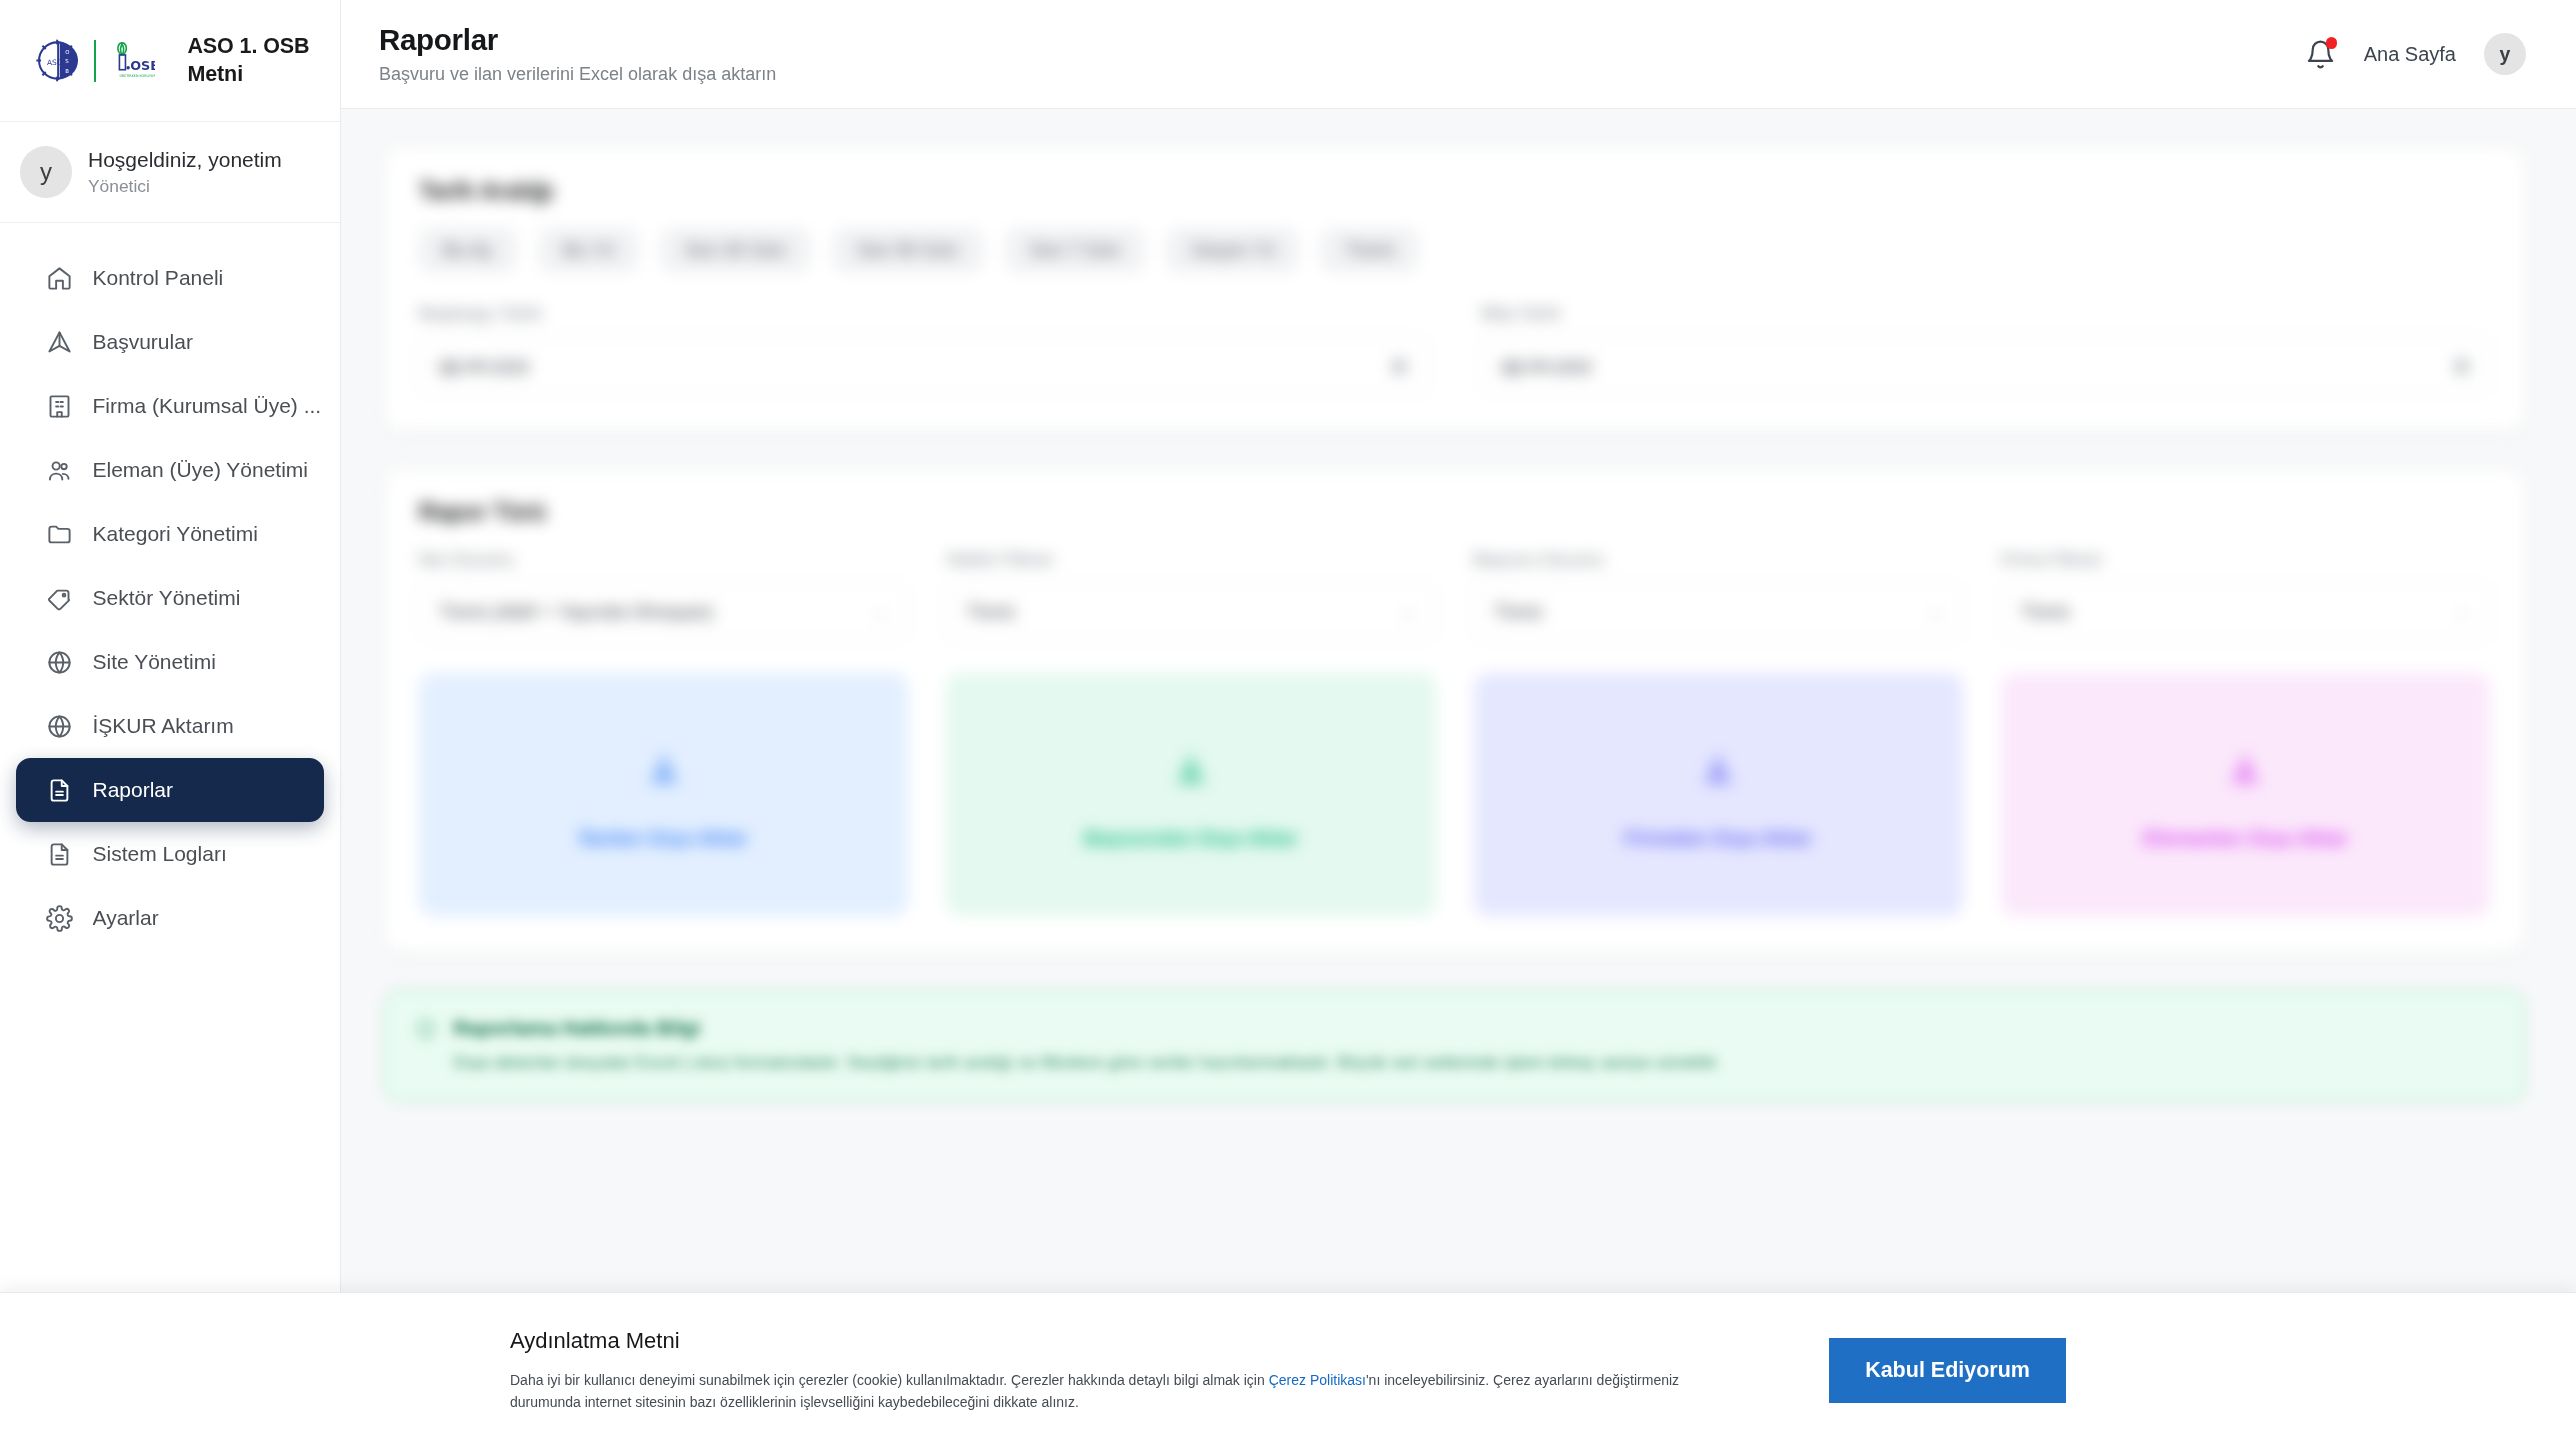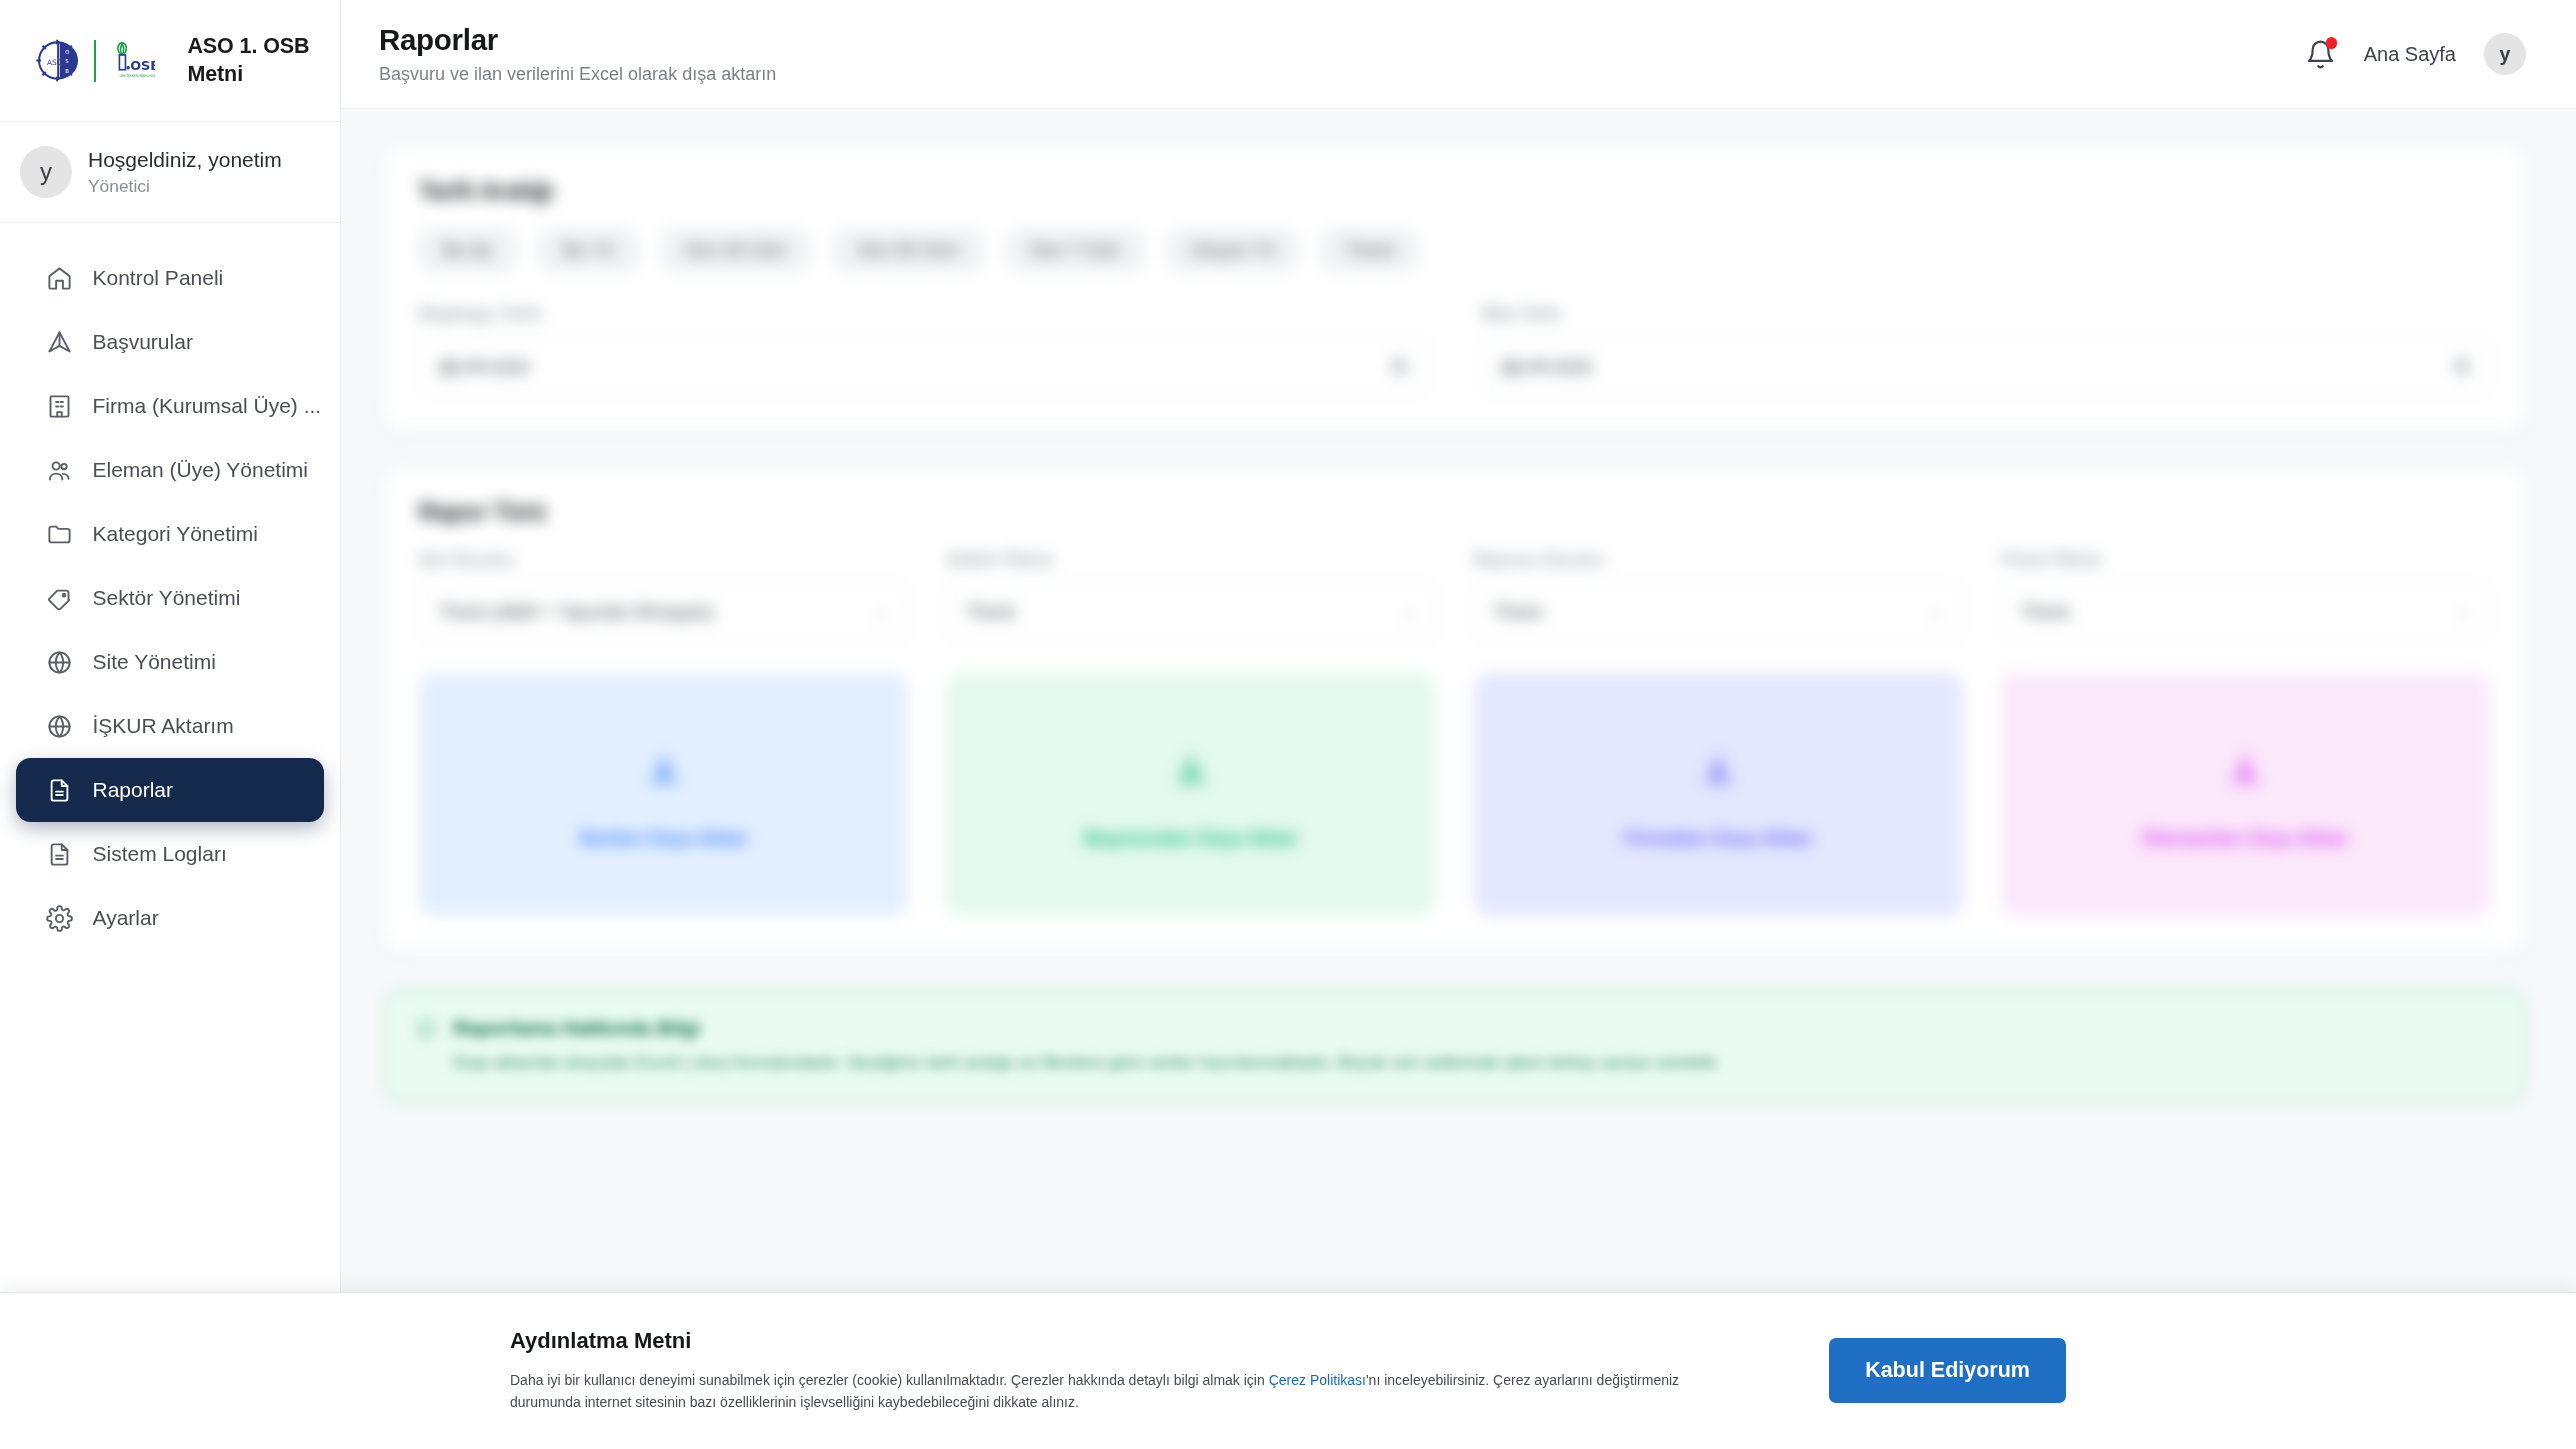--- a/index.html
+++ b/index.html
@@ -164,29 +164,29 @@
     background: #ffffff;
     border-top: 1.3px solid #e6e8ea;
     box-shadow: 0 -4px 17.4px rgba(16,24,40,.07);
     padding: 35px 0; z-index: 40;
     display: flex; align-items: center; justify-content: center;
   }
   .cookie-inner {
     width: 1556px; display: flex; align-items: center; gap: 60px;
     justify-content: space-between;
   }
-  .cookie-title { font-size: 22px; font-weight: 700; color: #15171a; margin-bottom: 14.8px; }
+  .cookie-title { font-size: 22px; font-weight: 400; color: #15171a; margin-bottom: 14.8px; }
   .cookie-text { font-size: 14px; color: #454b53; line-height: 1.62; max-width: 1234px; }
   .cookie-link { color: #1668c4; text-decoration: none; cursor: pointer; }
   .cookie-btn {
     flex: 0 0 auto;
     background: #1f6fc4; color: #fff; border: none;
     font-family: "Liberation Sans", sans-serif;
     font-size: 21.5px; font-weight: 700;
-    padding: 20px 36px; border-radius: 7px; cursor: pointer;
+    padding: 20px 36px; border-radius: 0; cursor: pointer;
     white-space: nowrap;
   }
 </style>
 </head>
 <body>
 
 <div class="app">
 
   <aside class="sidebar">
 

